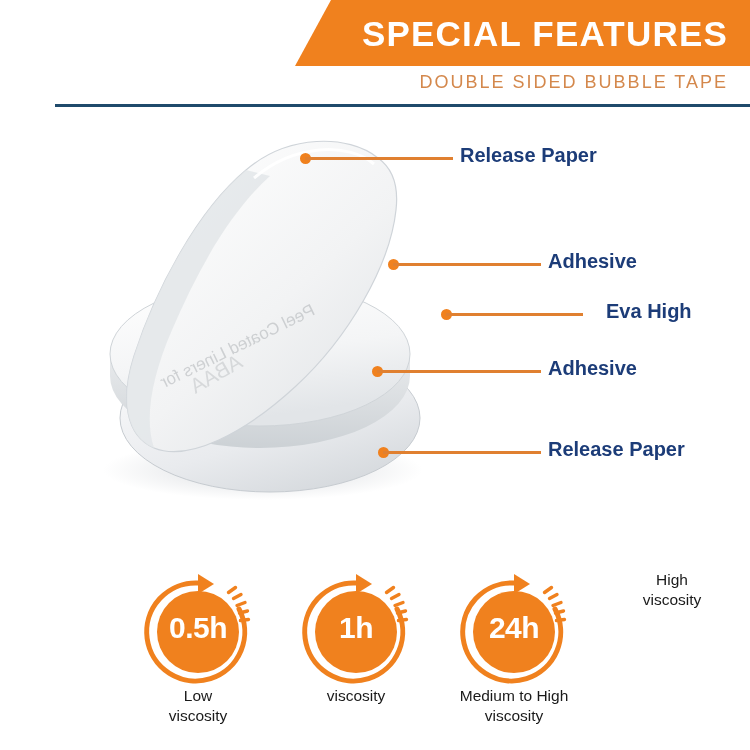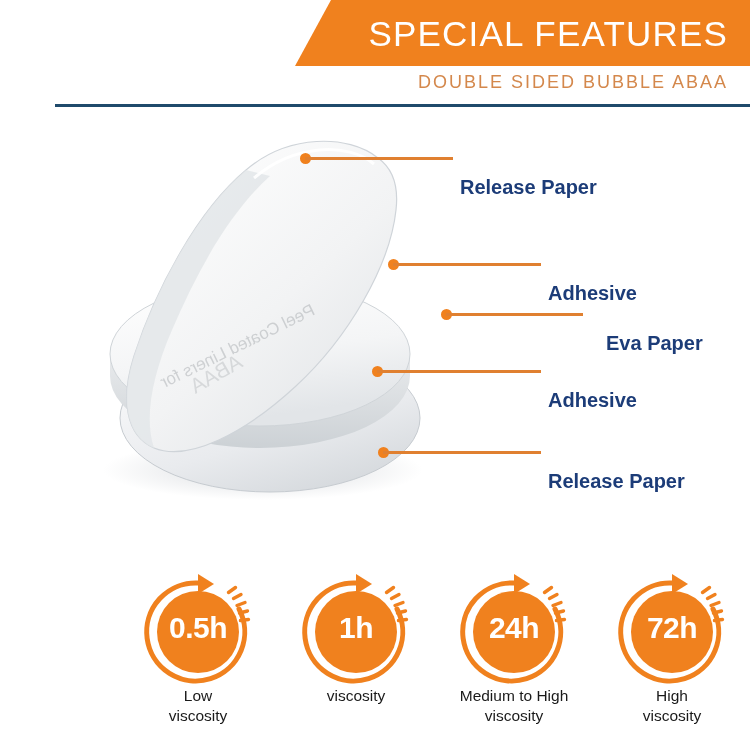--- a/index.html
+++ b/index.html
@@ -13,21 +13,21 @@
 
   
   .header{position:absolute;left:0;top:0;width:750px;height:112px;}
   .banner{
     position:absolute;left:295px;top:0;width:455px;height:66px;
     background:#F0811E;
     clip-path:polygon(36px 0, 100% 0, 100% 100%, 0 100%);
     display:flex;align-items:center;justify-content:flex-end;
   }
   .banner-title{
-    color:#ffffff;font-size:35px;font-weight:normal;letter-spacing:1.2px;
+    color:#ffffff;font-size:35px;font-weight:bold;letter-spacing:1.2px;
     padding-right:22px;line-height:1;white-space:nowrap;
   }
   .subtitle{
     position:absolute;right:22px;top:72px;
     color:#D4884C;font-size:18px;letter-spacing:2.0px;white-space:nowrap;
   }
   .divider{
     position:absolute;left:55px;top:104px;width:695px;height:3px;
     background:#1F4A6B;
   }
@@ -40,21 +40,21 @@
   .callout{position:absolute;height:0;}
   .lead-dot{
     position:absolute;width:11px;height:11px;border-radius:50%;
     background:#F0811E;left:0;top:-5.5px;
   }
   .lead-line{
     position:absolute;height:3px;background:#E08030;left:5px;top:-1.5px;
   }
   .lead-label{
     position:absolute;color:#1C3C78;font-weight:bold;font-size:20px;
-    white-space:nowrap;top:-14px;margin-top:32px;
+    white-space:nowrap;top:-14px;
   }
 
   
   .badges{position:absolute;left:18px;top:570px;width:750px;height:180px;}
   .badge{position:absolute;top:0;width:170px;text-align:center;}
   .badge-ico{position:relative;width:116px;height:116px;margin:0 auto;}
   .badge-ico svg{display:block;}
   .badge-val{
     position:absolute;left:0;top:0;width:116px;height:116px;
     display:flex;align-items:center;justify-content:center;
@@ -69,21 +69,21 @@
 <body>
 
 <div class="page">
 
   <div class="header">
 
     <div class="banner">
       <div class="banner-title">SPECIAL FEATURES</div>
     </div>
 
-    <div class="subtitle">DOUBLE SIDED BUBBLE ABAA</div>
+    <div class="subtitle">DOUBLE SIDED BUBBLE TAPE</div>
 
     <div class="divider"></div>
   </div>
 
   <div class="photo">
     <svg width="420" height="390" viewBox="0 0 420 390" xmlns="http://www.w3.org/2000/svg">
       <defs>
         <linearGradient id="gBack" x1="0.15" y1="0" x2="0.85" y2="1">
           <stop offset="0%" stop-color="#fdfdfd"></stop>
           <stop offset="45%" stop-color="#eceef0"></stop>
@@ -153,21 +153,21 @@
 
   <div class="callout" style="left:388px;top:264px;">
     <span class="lead-dot"></span>
     <span class="lead-line" style="width:148px;"></span>
     <span class="lead-label" style="left:160px;">Adhesive</span>
   </div>
 
   <div class="callout" style="left:441px;top:314px;">
     <span class="lead-dot"></span>
     <span class="lead-line" style="width:137px;"></span>
-    <span class="lead-label" style="left:165px;">Eva  Paper</span>
+    <span class="lead-label" style="left:165px;">Eva  High</span>
   </div>
 
   <div class="callout" style="left:372px;top:371px;">
     <span class="lead-dot"></span>
     <span class="lead-line" style="width:164px;"></span>
     <span class="lead-label" style="left:176px;">Adhesive</span>
   </div>
 
   <div class="callout" style="left:378px;top:452px;">
     <span class="lead-dot"></span>
@@ -236,35 +236,20 @@
         </svg>
         <div class="badge-val">24h</div>
       </div>
       <div class="badge-cap">
         <span>Medium to High</span>
         <span>viscosity</span>
       </div>
     </div>
 
     <div class="badge" style="left:569px;">
-      <div class="badge-ico">
-        <svg width="116" height="116" viewBox="0 0 116 116" xmlns="http://www.w3.org/2000/svg">
-          <circle cx="58" cy="62" r="41" fill="#F0811E"></circle>
-          <path d="M58,13 A49,49 0 1 0 99,39" fill="none" stroke="#F0811E" stroke-width="5" stroke-linecap="round"></path>
-          <polygon points="58,4 74,14 58,24" fill="#F0811E"></polygon>
-          <g stroke="#F0811E" stroke-width="3.4" stroke-linecap="round">
-            <line x1="88.5" y1="22.5" x2="95.5" y2="17.5"></line>
-            <line x1="93.5" y1="28.5" x2="101" y2="24.5"></line>
-            <line x1="97" y1="35.5" x2="105" y2="32.5"></line>
-            <line x1="99.5" y1="43" x2="107.5" y2="41"></line>
-            <line x1="100.5" y1="50.5" x2="108.5" y2="49.5"></line>
-          </g>
-        </svg>
-        <div class="badge-val">72h</div>
-      </div>
       <div class="badge-cap">
         <span>High</span>
         <span>viscosity</span>
       </div>
     </div>
 
   </div>
 </div>
 
 </body></html>

